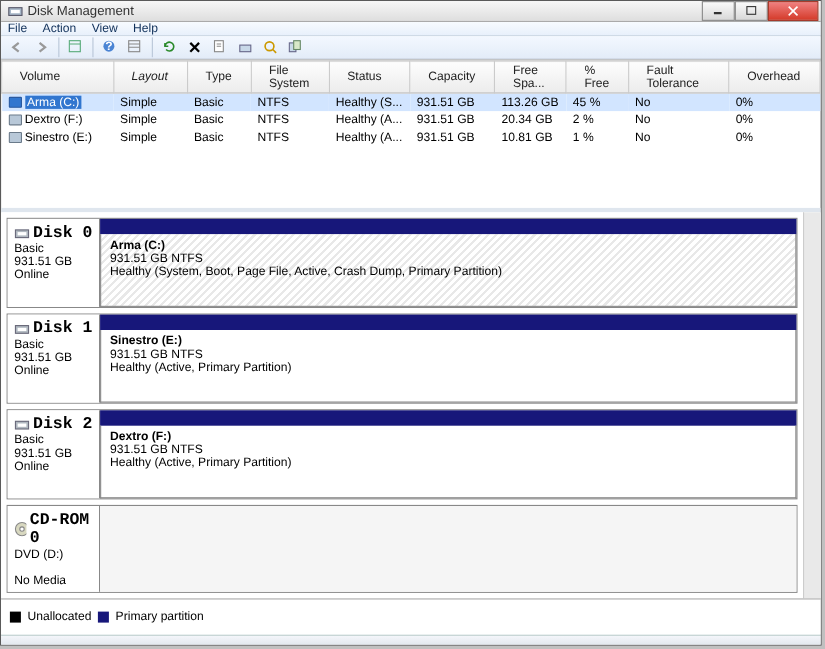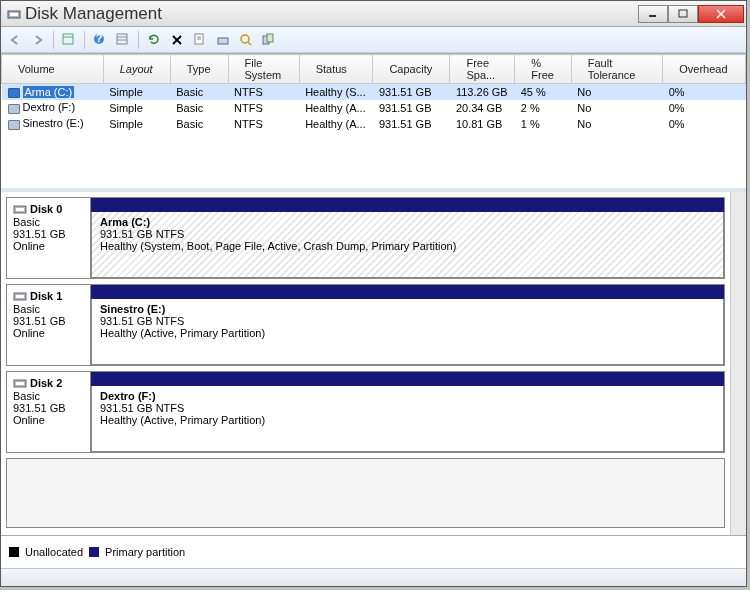--- a/index.html
+++ b/index.html
@@ -1,20 +1,20 @@
 <!DOCTYPE html>
 <html><head>
 <meta charset="utf-8">
 <style>
 * { box-sizing: border-box; margin: 0; padding: 0; font-family: "Segoe UI", Tahoma, sans-serif; font-size: 11px; }
 body { background: #c0c0c0; width: 750px; height: 590px; overflow: hidden; }
 .window { width: 747px; height: 587px; background: #fff; border: 1px solid #5a5a5a; display: flex; flex-direction: column; }
 .titlebar { height: 26px; background: linear-gradient(#f7f7f7, #dedede); display: flex; align-items: center; padding: 0 2px 0 6px; border-bottom: 1px solid #aaa; }
 .titlebar .ticon { width: 14px; height: 14px; margin-right: 4px; }
-.titlebar .title { flex: 1; color: #333; font-size: 17px; }
+.titlebar .title { flex: 1; color: #333; font-size: 12px; }
 .winbtns { display: flex; gap: 0; }
 .winbtn { width: 30px; height: 18px; border: 1px solid #888; background: linear-gradient(#fafafa,#d8d8d8); display:flex; align-items:center; justify-content:center; }
 .winbtn.close { background: linear-gradient(#f08080,#d43b2a); border-color:#a02818; color:#fff; width:46px; }
 .menubar { height: 20px; background: linear-gradient(#f7fbff,#e8f0fb); display: flex; align-items: center; padding: 0 6px; gap: 14px; border-bottom: 1px solid #c5d1e0; }
 .menuitem { color: #10305a; cursor: default; }
 .toolbar { height: 26px; background: linear-gradient(#f3f8ff,#e3ecf8); display: flex; align-items: center; padding: 0 4px; gap: 3px; border-bottom: 1px solid #c5d1e0; }
 .tbtn { width: 20px; height: 20px; display:flex; align-items:center; justify-content:center; color:#555; border:1px solid transparent; }
 .tsep { width: 1px; height: 18px; background: #b8c6d8; margin: 0 2px; }
 .content { flex:1; display:flex; flex-direction:column; border-top:1px solid #aaa; }
 .pane-top { height: 138px; overflow:hidden; border-bottom:4px solid #dfe6ee; }
@@ -22,21 +22,21 @@
 .vol-table th { background: linear-gradient(#fdfdfd,#ececec); border: 1px solid #cbcbcb; text-align: left; padding: 2px 16px; font-weight: normal; color: #222; height:18px; }
 .vol-table td { padding: 1px 6px; height:16px; white-space:nowrap; }
 .vol-table tr.selected td { background: #d2e5ff; }
 .vol-table tr.selected td:first-child span { background:#3176cf; color:#fff; padding:0 2px; }
 .vicon { width:12px; height:10px; display:inline-block; background:#b8c8d8; border:1px solid #6a7a8a; margin-right:3px; vertical-align:middle; border-radius:1px; }
 .vicon.sel { background:#7aa8e6; border-color:#2a5aa0; }
 .pane-bottom { flex:1; display:flex; background:#fff; }
 .disks { flex:1; overflow-y:auto; padding:5px 5px 0 5px; }
 .disk-row { display:flex; border:1px solid #888; margin-bottom:5px; min-height:82px; background:#fff; }
 .disk-label { width: 84px; border-right:1px solid #888; padding:4px 6px; background:#fff; }
-.disk-label b { font-size:11px; }
+.disk-label b { font-size:15px;font-family:Liberation Mono, monospace; }
 .disk-vol { flex:1; display:flex; flex-direction:column; }
 .vol-header { height:14px; background:#17177a; }
 .vol-body { flex:1; padding:4px 8px; border:1px solid #888; border-top:none; margin:0; }
 .vol-body.hatched { background: repeating-linear-gradient(135deg, #fff, #fff 3px, #e8e8e8 3px, #e8e8e8 5px); }
 .legend { height:20px; border-top:1px solid #aaa; display:flex; align-items:center; padding:16px 8px; gap:6px; background:#fff; }
 .lg-sw { width:10px; height:10px; display:inline-block; }
 .scrolltrack { width:16px; background:#e9e9e9; border-left:1px solid #ccc; }
 .statusbar { height:18px; background: linear-gradient(#f4f6fa,#e3e8ef); border-top:1px solid #bcc; }
 .gray { color:#888; }
 svg { display:block; }
@@ -66,20 +66,26 @@
         </div>
       <div class="winbtn close">
           <svg width="10" height="10">
             <line x1="1" y1="1" x2="9" y2="9" stroke="#fff" stroke-width="1.5"></line>
             <line x1="9" y1="1" x2="1" y2="9" stroke="#fff" stroke-width="1.5"></line>
           </svg>
         </div>
     </div>
   </div>
 
+  <div class="menubar">
+    <span class="menuitem">File</span>
+    <span class="menuitem">Action</span>
+    <span class="menuitem">View</span>
+    <span class="menuitem">Help</span>
+  </div>
 
   <div class="toolbar">
     <div class="tbtn gray">
         <svg width="12" height="12">
           <path d="M8 2 L3 6 L8 10" fill="none" stroke="#999" stroke-width="2"></path>
         </svg>
       </div>
     <div class="tbtn gray">
         <svg width="12" height="12">
           <path d="M4 2 L9 6 L4 10" fill="none" stroke="#999" stroke-width="2"></path>
@@ -253,20 +259,31 @@
               <div>Basic</div>
               <div>931.51 GB</div>
               <div style="margin-top:0">Online</div>
             </div>
             <div class="disk-vol">
               <div class="vol-header"></div>
               <div class="vol-body"><b>Dextro  (F:)</b><br>931.51 GB NTFS<br>Healthy (Active, Primary Partition)</div>
             </div>
           </div>
           <div class="disk-row" style="min-height: 70px;">
+            <div class="disk-label">
+              <div style="display:flex;align-items:center;gap:3px">
+                <svg width="14" height="14">
+                  <circle cx="7" cy="7" r="6" fill="#d8d8c0" stroke="#888"></circle>
+                  <circle cx="7" cy="7" r="2" fill="#fff" stroke="#888"></circle>
+                </svg>
+                <b>CD-ROM 0</b>
+              </div>
+              <div>DVD (D:)</div>
+              <div style="margin-top:12px">No Media</div>
+            </div>
             <div class="disk-vol" style="background: rgb(245, 245, 245);"></div>
           </div>
         </div>
       <div class="scrolltrack"></div>
     </div>
 
     <div class="legend">
       <span class="lg-sw" style="background:#000"></span>
       <span>Unallocated</span>
       <span class="lg-sw" style="background:#17177a"></span>

